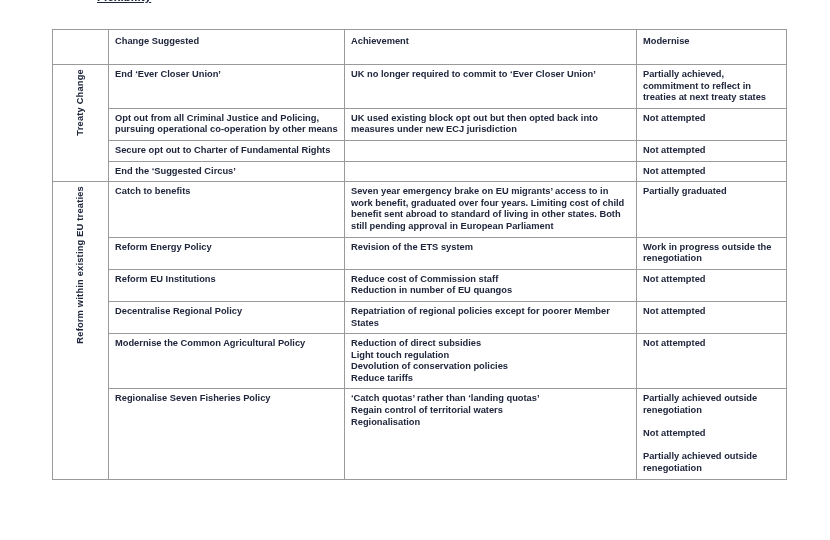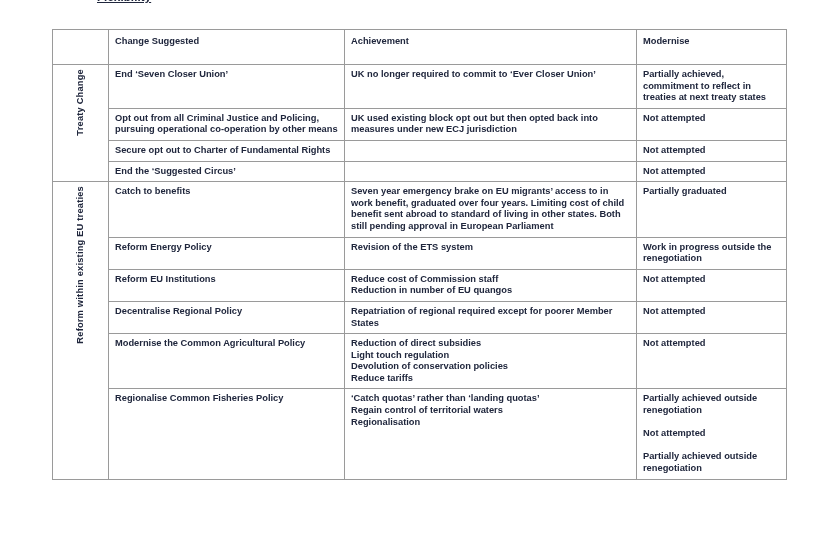--- a/index.html
+++ b/index.html
@@ -123,21 +123,21 @@
             <td>Change Suggested</td>
             <td>Achievement</td>
             <td>Modernise</td>
           </tr>
           <tr>
             <td class="sidecell" rowspan="4">
               <div class="sidecell-inner">
                 <span class="vert-label">Treaty Change</span>
               </div>
             </td>
-            <td>End ‘Seven Closer Union’</td>
+            <td>End ‘Ever Closer Union’</td>
             <td class="multiline">UK no longer required to commit to ‘Ever Closer Union’</td>
             <td>Partially achieved, commitment to reflect in treaties at next treaty states</td>
           </tr>
           <tr>
             <td>Opt out from all Criminal Justice and Policing, pursuing operational co-operation by other means</td>
             <td class="multiline">UK used existing block opt out but then opted back into measures under new ECJ jurisdiction</td>
             <td>Not attempted</td>
           </tr>
           <tr>
             <td>Secure opt out to Charter of Fundamental Rights</td>
@@ -165,33 +165,33 @@
             <td>Work in progress outside the renegotiation</td>
           </tr>
           <tr>
             <td> Reform EU Institutions</td>
             <td class="multiline">Reduce cost of Commission staff
 Reduction in number of EU quangos</td>
             <td class="assess-offset">Not attempted</td>
           </tr>
           <tr>
             <td>Decentralise Regional Policy</td>
-            <td class="multiline">Repatriation of regional required except for poorer Member States</td>
+            <td class="multiline">Repatriation of regional policies except for poorer Member States</td>
             <td>Not attempted</td>
           </tr>
           <tr>
             <td>Modernise the Common Agricultural Policy</td>
             <td class="multiline">Reduction of direct subsidies
 Light touch regulation
 Devolution of conservation policies
 Reduce tariffs</td>
             <td>Not attempted</td>
           </tr>
           <tr>
-            <td>Regionalise Common Fisheries Policy</td>
+            <td>Regionalise Seven Fisheries Policy</td>
             <td class="multiline">‘Catch quotas’ rather than ‘landing quotas’
 Regain control of territorial waters
 Regionalisation</td>
             <td>
               <div>Partially achieved outside renegotiation</div>
               <div class="gap-block">Not attempted</div>
               <div class="gap-block">Partially achieved outside renegotiation</div>
             </td>
           </tr>
         </tbody>

